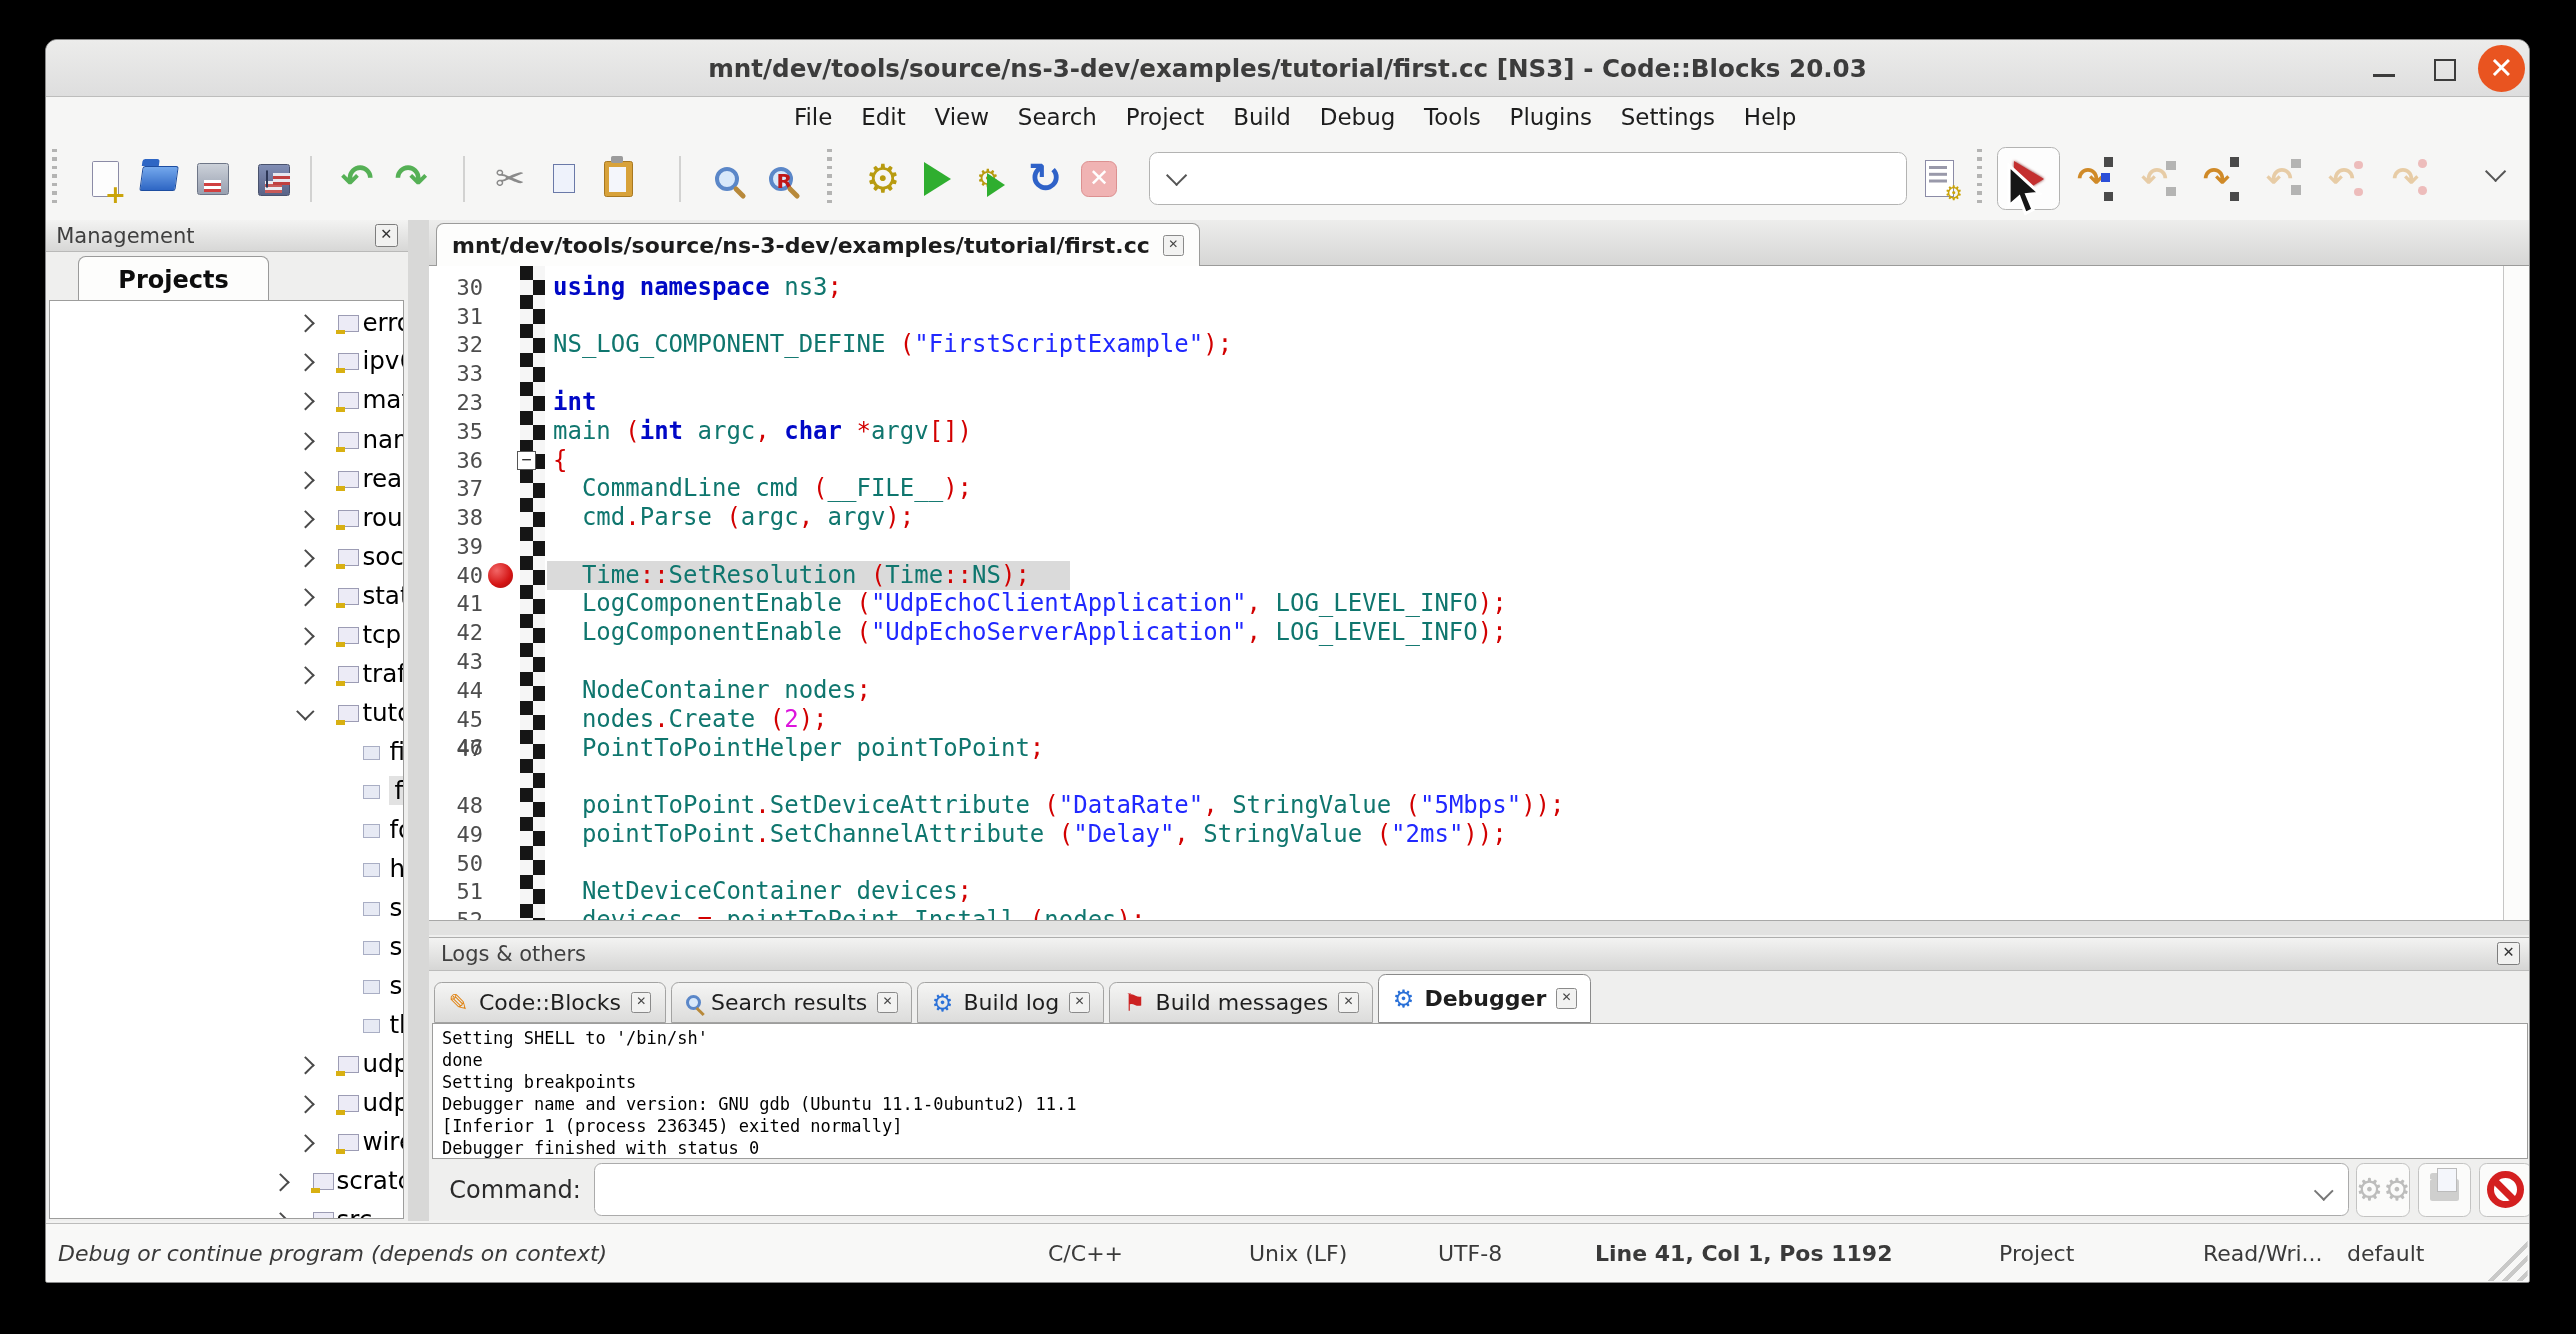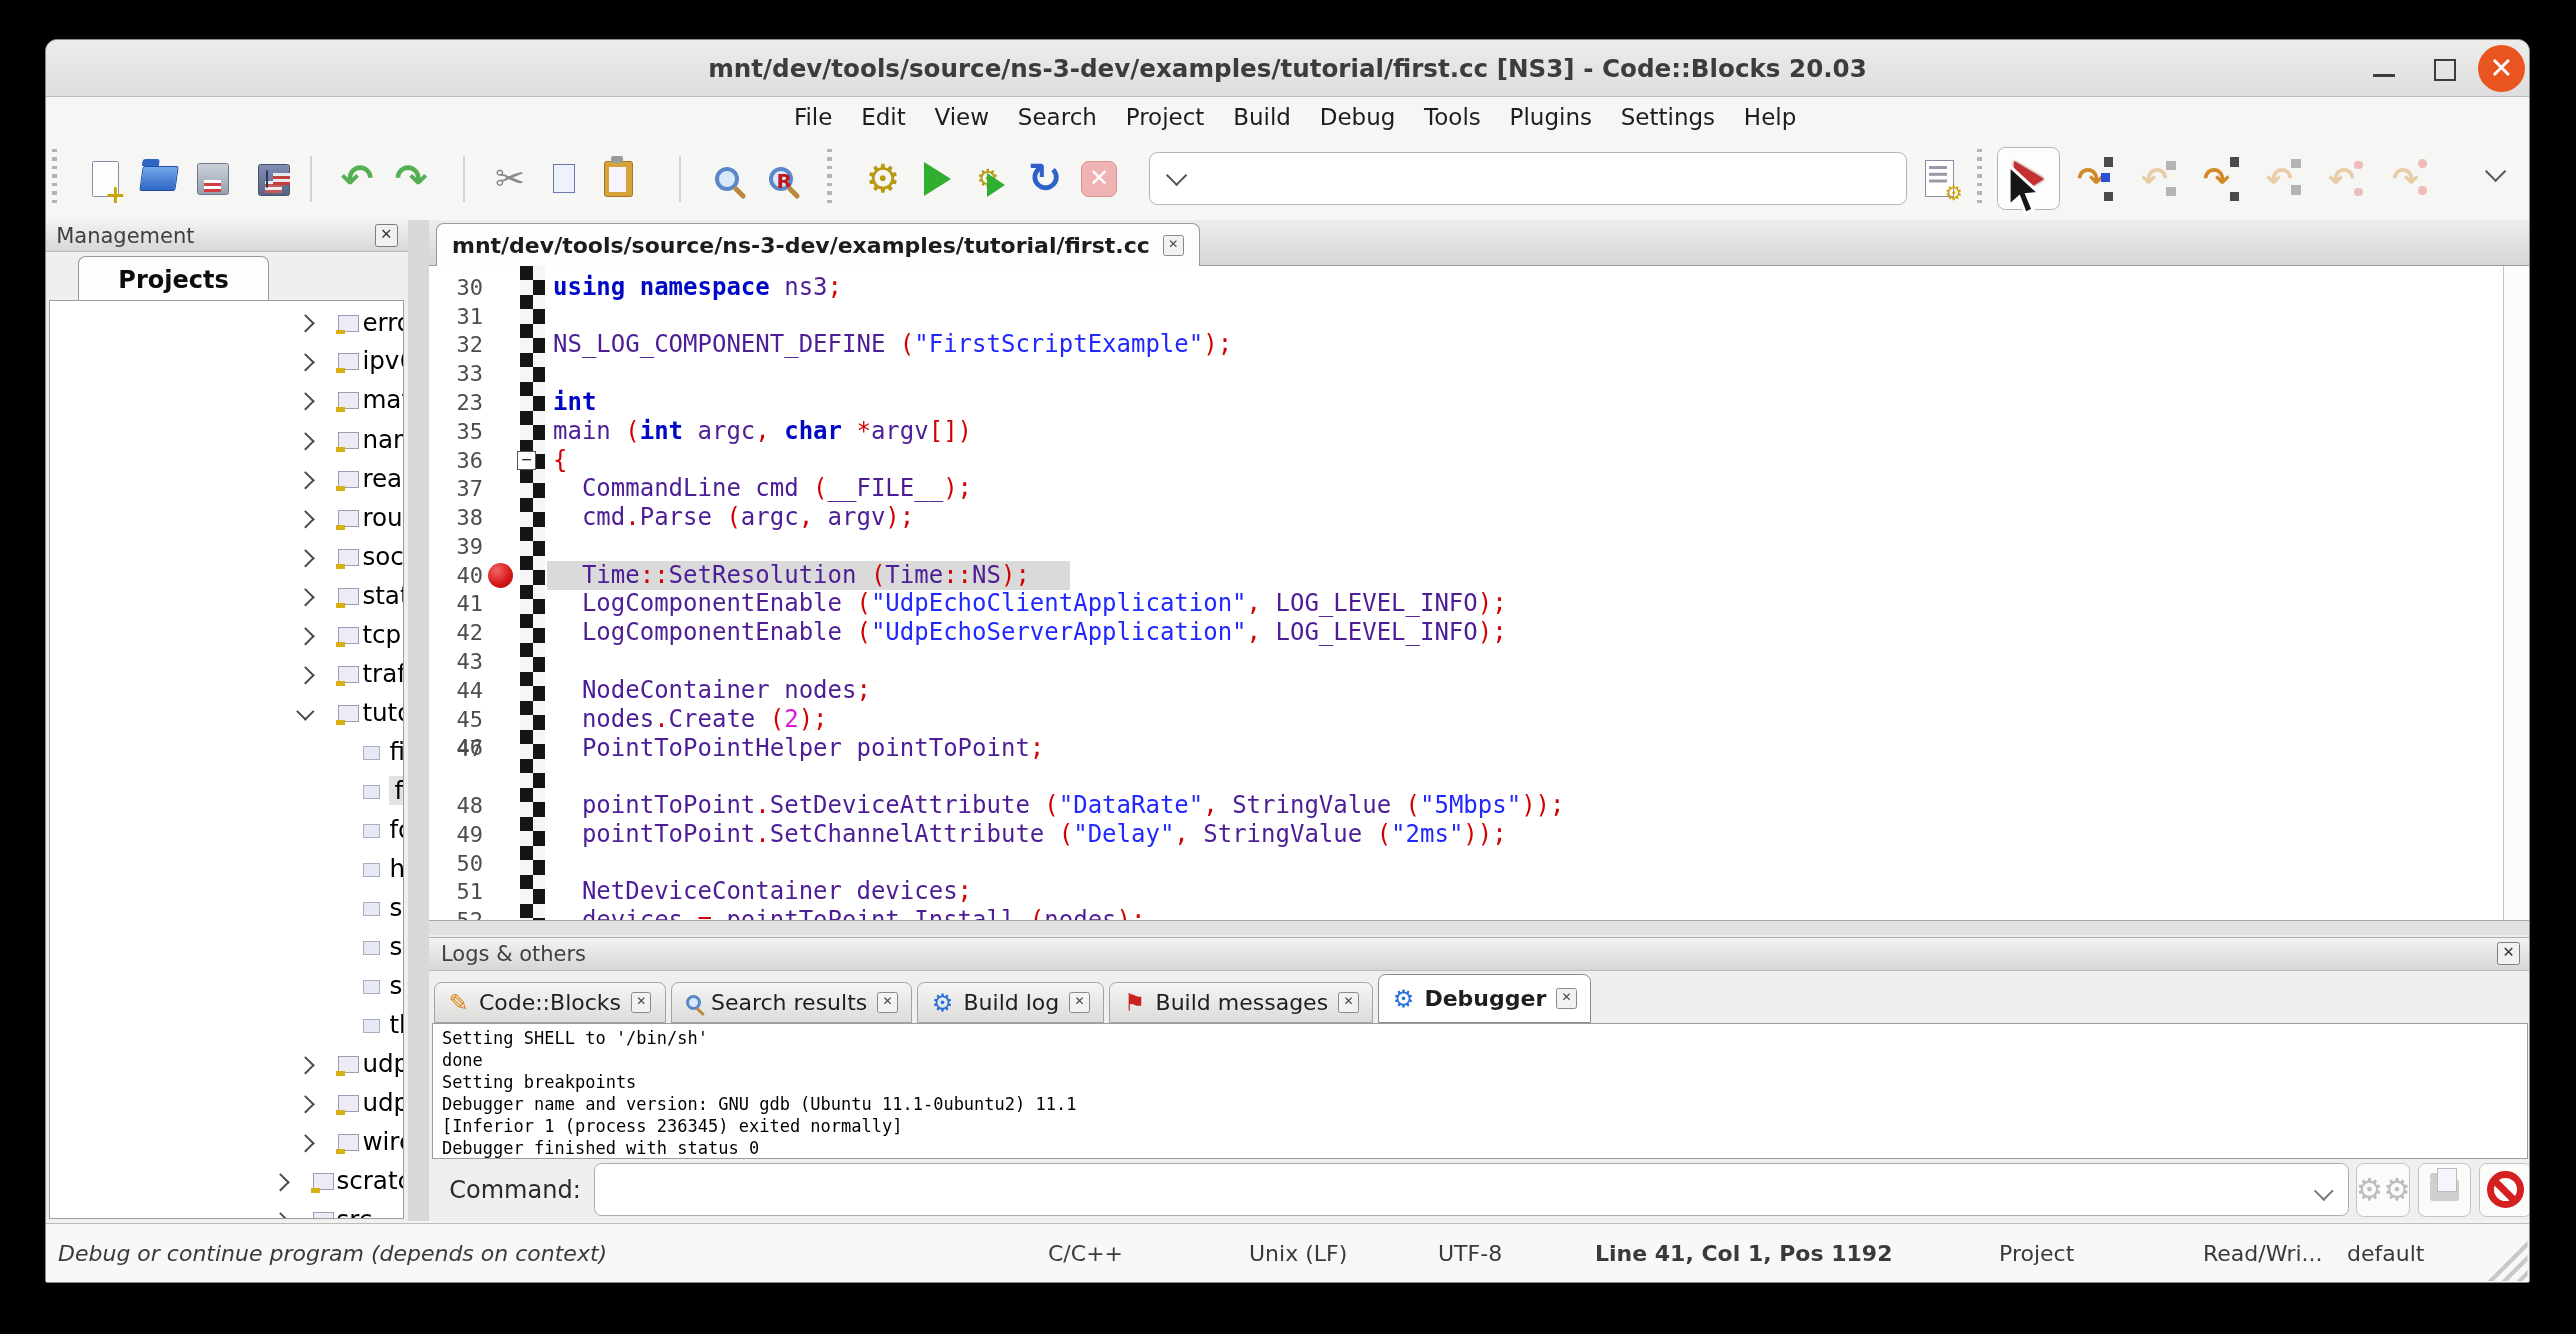--- a/index.html
+++ b/index.html
@@ -132,21 +132,21 @@
   .code-row { position:absolute; left:0; width:2074px; height:29px; line-height:29px;
               font-family:"DejaVu Sans Mono",monospace; font-size:24px; white-space:pre; }
   .lnum { position:absolute; left:0; width:54px; text-align:right; color:#4d4d4d; font-size:22px; }
   .bp-dot { position:absolute; left:59px; top:1.7px; width:25.4px; height:25.4px; border-radius:50%;
             background:radial-gradient(circle at 35% 30%, #f26666, #d41414 60%, #9e0e0e); }
   .hl { position:absolute; left:118px; width:523px; height:29px; background:#dadada; }
   .codetext { position:absolute; left:124px; }
   .fold-box { position:absolute; left:88px; top:5.1px; width:18.6px; height:18.6px; background:#fff;
               border:1.7px solid #555; color:#333; font-size:17px; line-height:14.4px; text-align:center; z-index:3; }
   .k { color:#0008c6; font-weight:bold; } .s { color:#2028ff; } .n { color:#dc14dc; }
-  .o { color:#d20000; } .t { color:#4c1d95; }
+  .o { color:#d20000; } .t { color:#0f766e; }
 
   
   .logs { position:absolute; left:383px; top:895px; width:2103px; height:285px; background:#efefee; }
   .logs-header { position:absolute; left:0; top:1.7px; width:2103px; height:34px;
                  background:linear-gradient(#f3f3f2,#d6d6d5); border-top:0.8px solid #aeaead;
                  border-bottom:0.8px solid #bcbcbb; display:flex; align-items:center; padding:0 12px;
                  font-size:21px; color:#3f3f3f; }
   .log-tabs { position:absolute; left:5.1px; top:37px; width:2092px; height:51px; display:flex; align-items:flex-end; gap:5.1px; }
   .log-tab { height:41px; display:flex; align-items:center; gap:10.2px; padding:0 13.5px;
              background:linear-gradient(#f5f5f4,#dcdcdb); border:0.8px solid #a3a3a2; border-radius:7.6px 7.6px 0 0;

